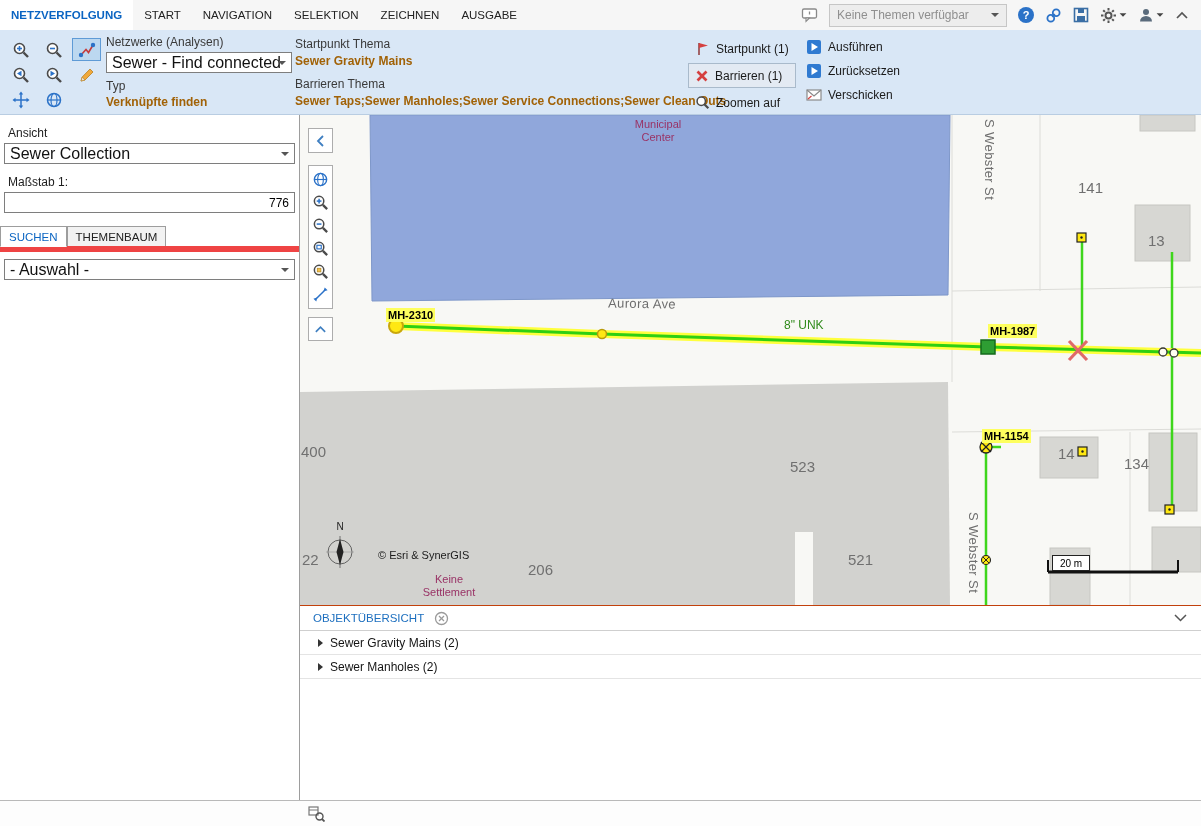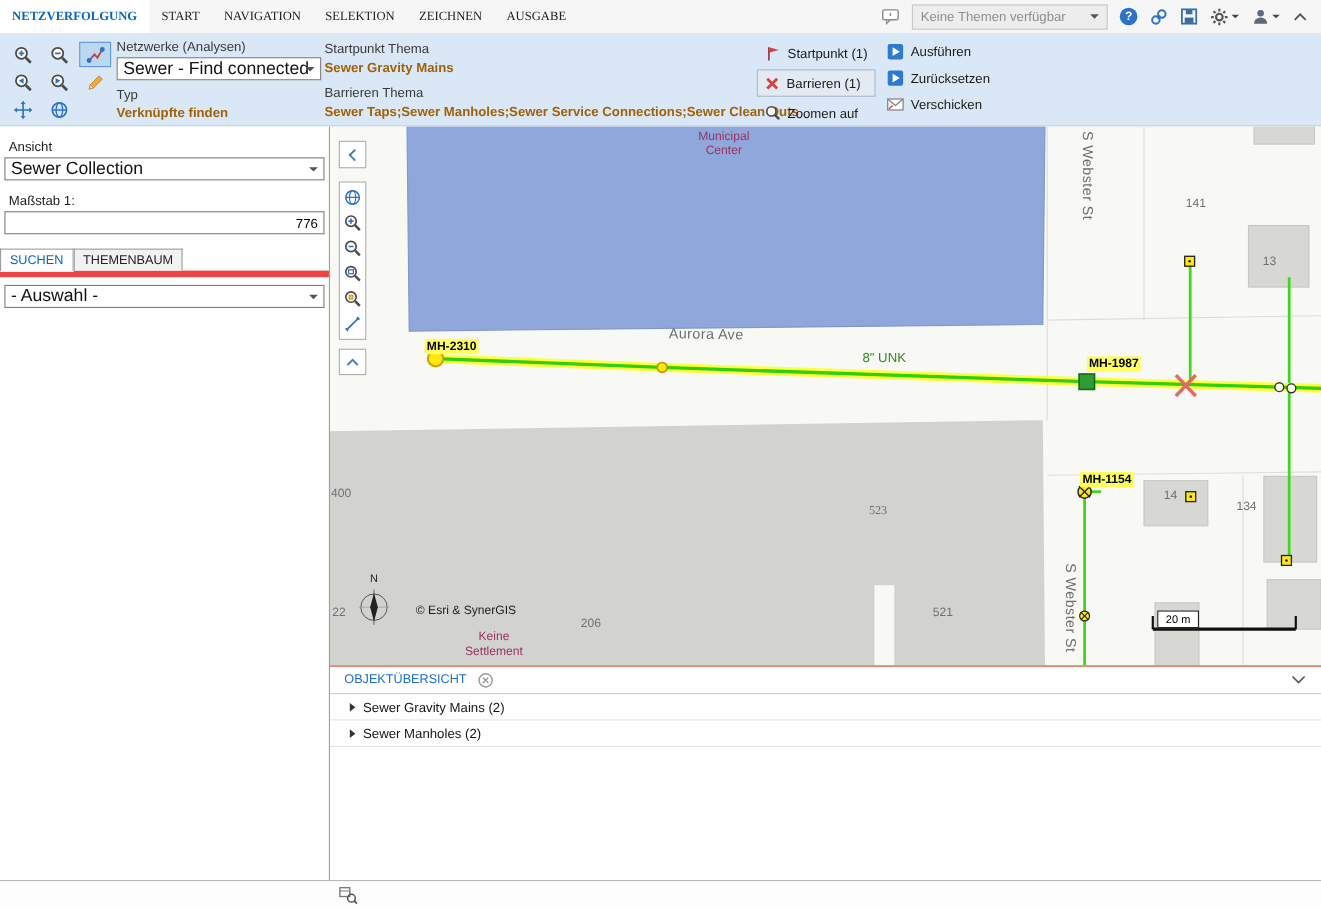--- a/index.html
+++ b/index.html
@@ -3,21 +3,21 @@
 <meta charset="utf-8">
 <style>
   html,body{margin:0;padding:0;background:#fff;}
   .app{position:relative;width:1201px;height:826px;overflow:hidden;background:#fff;
        font-family:"Liberation Sans",sans-serif;-webkit-font-smoothing:antialiased;}
 
   
   .topbar{position:absolute;top:0;left:0;width:1201px;height:30px;background:#f6f6f6;
           display:flex;align-items:center;}
   .tabs{display:flex;height:100%;}
-  .tab{padding:0 11px;font-size:11.5px;display:flex;align-items:center;color:#222;cursor:default;font-family:Liberation Serif, serif;}
+  .tab{padding:0 11px;font-size:11.5px;display:flex;align-items:center;color:#222;cursor:default;}
   .tab.active{color:#0a64c2;background:#fff;font-weight:bold;}
   .topbar-right{margin-left:auto;display:flex;align-items:center;gap:11px;padding-right:12px;}
   .ddbox{display:flex;align-items:center;justify-content:space-between;height:21px;width:162px;
          padding:0 7px;background:#ededed;border:1px solid #c6c6c6;font-size:12px;color:#8f8f8f;}
   .tri-down{width:0;height:0;border-left:4px solid transparent;border-right:4px solid transparent;
             border-top:4px solid #555;}
   .tri-down.sm{border-top-color:#444;transform:scale(.85);}
   .iconbtn{display:flex;align-items:center;gap:2px;background:none;border:none;padding:0;cursor:pointer;}
   .help-circle{width:16px;height:16px;border-radius:50%;background:#2b72c8;color:#fff;
                font-size:11px;font-weight:bold;display:flex;align-items:center;justify-content:center;}
@@ -55,21 +55,21 @@
   .side-tabs{display:flex;margin-top:13px;border-bottom:6px solid #ef4444;}
   .side-tab{font-size:11.5px;padding:4px 8px 3px;border:1px solid #9d9d9d;border-bottom:none;
             background:#f2f2f2;color:#222;cursor:pointer;}
   .side-tab.active{background:#fff;color:#0a64c2;margin-bottom:-1px;border-bottom:1px solid #fff;}
   .side-combo2{margin:7px 4px 0;}
 
   
   .mapcol{position:absolute;left:300px;top:115px;width:901px;height:685px;}
   .map{position:relative;width:901px;height:490px;background:#f8f8f5;overflow:hidden;}
   .map-svg{position:absolute;left:0;top:0;}
-  .mlabel{position:absolute;font-size:11px;color:#707070;white-space:nowrap;}
+  .mlabel{position:absolute;font-size:15px;color:#707070;white-space:nowrap;}
   .mh{position:absolute;font-size:11px;font-weight:bold;background:#feff5e;color:#000;
       padding:0 2px;white-space:nowrap;line-height:14px;}
   .street{position:absolute;font-size:13px;color:#6e6e6e;letter-spacing:.4px;white-space:nowrap;}
   .street.vert{writing-mode:vertical-rl;}
   .place{position:absolute;font-size:11px;color:#993366;text-align:center;line-height:13px;}
   .attrib{position:absolute;font-size:11px;color:#1c1c1c;}
   .pipe-label{position:absolute;font-size:12px;color:#2f8a1a;white-space:nowrap;}
   .scalebox{position:absolute;left:752px;top:440px;width:36px;height:14px;background:#fff;
             border:1px solid #222;font-size:10px;display:flex;align-items:center;
             justify-content:center;color:#000;}
@@ -432,21 +432,21 @@
       <div class="street vert" style="left:666px;top:397px;">S Webster St</div>
       <div class="pipe-label" style="left:484px;top:203px;">8" UNK</div>
 
       <div class="mh" style="left:86px;top:193px;">MH-2310</div>
       <div class="mh" style="left:688px;top:209px;">MH-1987</div>
       <div class="mh" style="left:682px;top:314px;">MH-1154</div>
 
       <div class="mlabel" style="left:778px;top:64px;">141</div>
       <div class="mlabel" style="left:848px;top:117px;">13</div>
       <div class="mlabel" style="left:1px;top:328px;">400</div>
-      <div class="mlabel" style="left:490px;top:343px;font-family:Liberation Serif, serif;">523</div>
+      <div class="mlabel" style="left:490px;top:343px;">523</div>
       <div class="mlabel" style="left:824px;top:340px;">134</div>
       <div class="mlabel" style="left:2px;top:436px;">22</div>
       <div class="mlabel" style="left:228px;top:446px;">206</div>
       <div class="mlabel" style="left:548px;top:436px;">521</div>
       <div class="mlabel" style="left:758px;top:330px;">14</div>
 
       <div class="attrib" style="left:78px;top:434px;position:absolute;">© Esri &amp; SynerGIS</div>
       <div class="place" style="left:104px;top:458px;width:90px;">
         <div>Keine</div>
         <div>Settlement</div>

